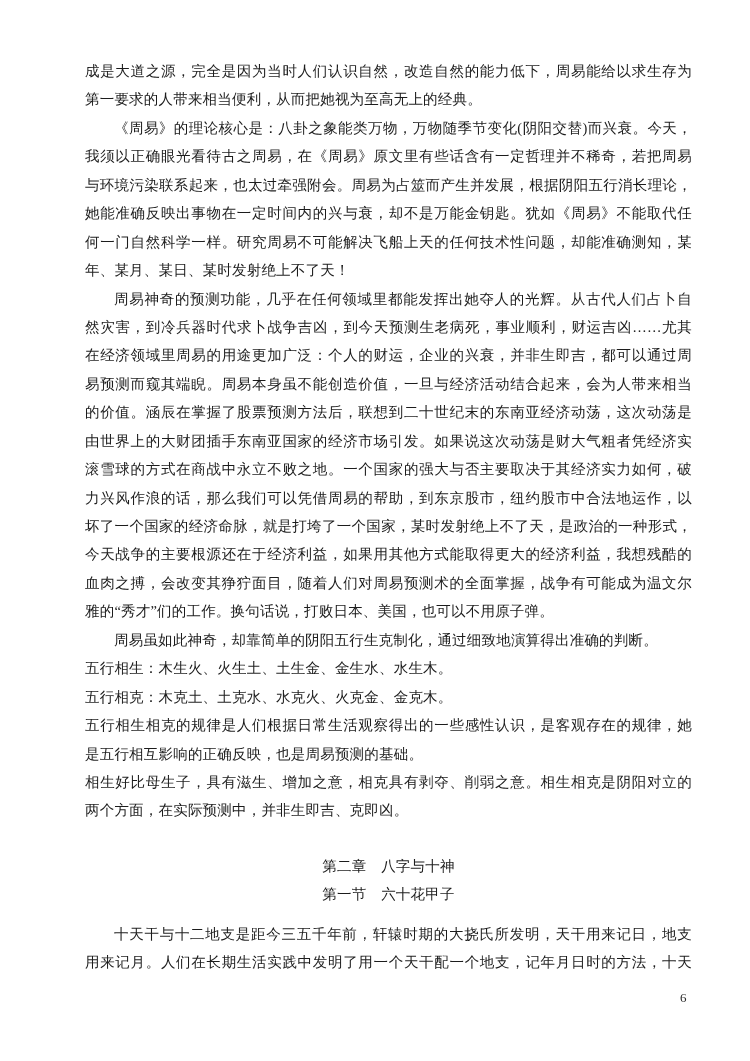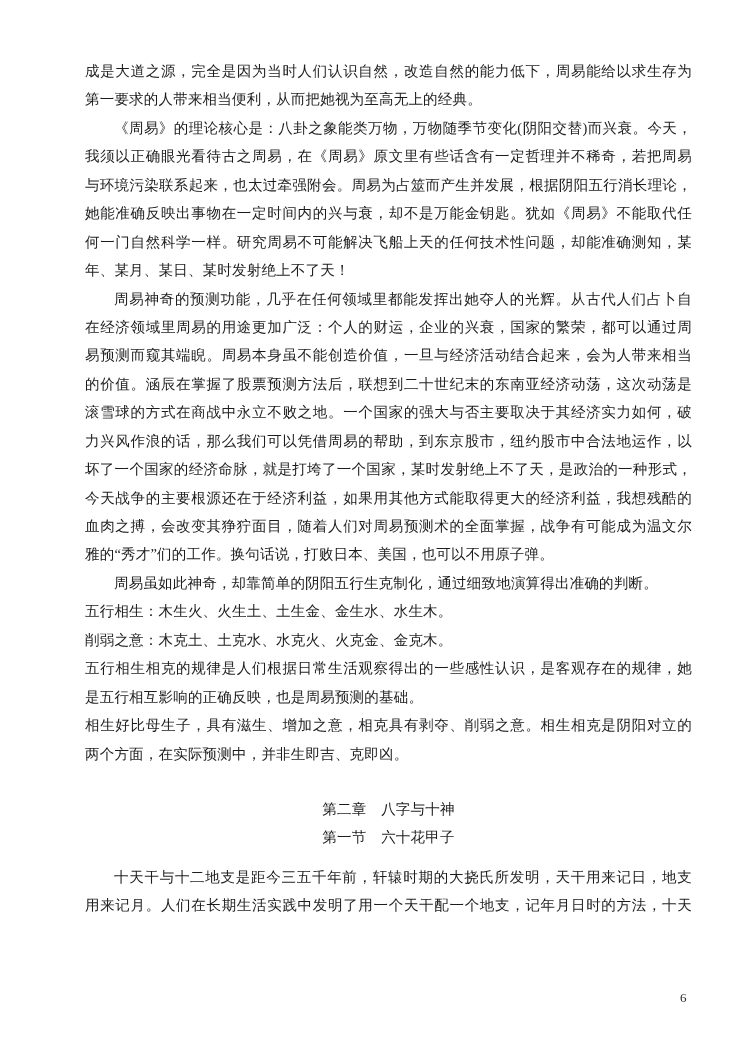--- a/index.html
+++ b/index.html
@@ -60,32 +60,34 @@
   <div class="content">
     <div class="ln">成是大道之源，完全是因为当时人们认识自然，改造自然的能力低下，周易能给以求生存为</div>
     <div class="ln end">第一要求的人带来相当便利，从而把她视为至高无上的经典。</div>
     <div class="ln ind">《周易》的理论核心是：八卦之象能类万物，万物随季节变化(阴阳交替)而兴衰。今天，</div>
     <div class="ln">我须以正确眼光看待古之周易，在《周易》原文里有些话含有一定哲理并不稀奇，若把周易</div>
     <div class="ln">与环境污染联系起来，也太过牵强附会。周易为占筮而产生并发展，根据阴阳五行消长理论，</div>
     <div class="ln">她能准确反映出事物在一定时间内的兴与衰，却不是万能金钥匙。犹如《周易》不能取代任</div>
     <div class="ln">何一门自然科学一样。研究周易不可能解决飞船上天的任何技术性问题，却能准确测知，某</div>
     <div class="ln end">年、某月、某日、某时发射绝上不了天！</div>
     <div class="ln ind">周易神奇的预测功能，几乎在任何领域里都能发挥出她夺人的光辉。从古代人们占卜自</div>
-    <div class="ln">在经济领域里周易的用途更加广泛：个人的财运，企业的兴衰，国家的繁荣，都可以通过周</div>
+    <div class="ln">然灾害，到冷兵器时代求卜战争吉凶，到今天预测生老病死，事业顺利，财运吉凶……尤其</div>
+    <div class="ln">在经济领域里周易的用途更加广泛：个人的财运，企业的兴衰，并非生即吉，都可以通过周</div>
     <div class="ln">易预测而窥其端睨。周易本身虽不能创造价值，一旦与经济活动结合起来，会为人带来相当</div>
     <div class="ln">的价值。涵辰在掌握了股票预测方法后，联想到二十世纪末的东南亚经济动荡，这次动荡是</div>
+    <div class="ln">由世界上的大财团插手东南亚国家的经济市场引发。如果说这次动荡是财大气粗者凭经济实</div>
     <div class="ln">滚雪球的方式在商战中永立不败之地。一个国家的强大与否主要取决于其经济实力如何，破</div>
     <div class="ln">力兴风作浪的话，那么我们可以凭借周易的帮助，到东京股市，纽约股市中合法地运作，以</div>
     <div class="ln">坏了一个国家的经济命脉，就是打垮了一个国家，某时发射绝上不了天，是政治的一种形式，</div>
     <div class="ln">今天战争的主要根源还在于经济利益，如果用其他方式能取得更大的经济利益，我想残酷的</div>
     <div class="ln">血肉之搏，会改变其狰狞面目，随着人们对周易预测术的全面掌握，战争有可能成为温文尔</div>
     <div class="ln end">雅的“秀才”们的工作。换句话说，打败日本、美国，也可以不用原子弹。</div>
     <div class="ln ind end">周易虽如此神奇，却靠简单的阴阳五行生克制化，通过细致地演算得出准确的判断。</div>
     <div class="ln end">五行相生：木生火、火生土、土生金、金生水、水生木。</div>
-    <div class="ln end">削弱之意：木克土、土克水、水克火、火克金、金克木。</div>
+    <div class="ln end">五行相克：木克土、土克水、水克火、火克金、金克木。</div>
     <div class="ln">五行相生相克的规律是人们根据日常生活观察得出的一些感性认识，是客观存在的规律，她</div>
     <div class="ln end">是五行相互影响的正确反映，也是周易预测的基础。</div>
     <div class="ln">相生好比母生子，具有滋生、增加之意，相克具有剥夺、削弱之意。相生相克是阴阳对立的</div>
     <div class="ln end">两个方面，在实际预测中，并非生即吉、克即凶。</div>
     <div class="ln ctr gap-lg">第二章　八字与十神</div>
     <div class="ln ctr">第一节　六十花甲子</div>
     <div class="ln ind gap-sm">十天干与十二地支是距今三五千年前，轩辕时期的大挠氏所发明，天干用来记日，地支</div>
     <div class="ln">用来记月。人们在长期生活实践中发明了用一个天干配一个地支，记年月日时的方法，十天</div>
   </div>
   <div class="page-number">6</div>

